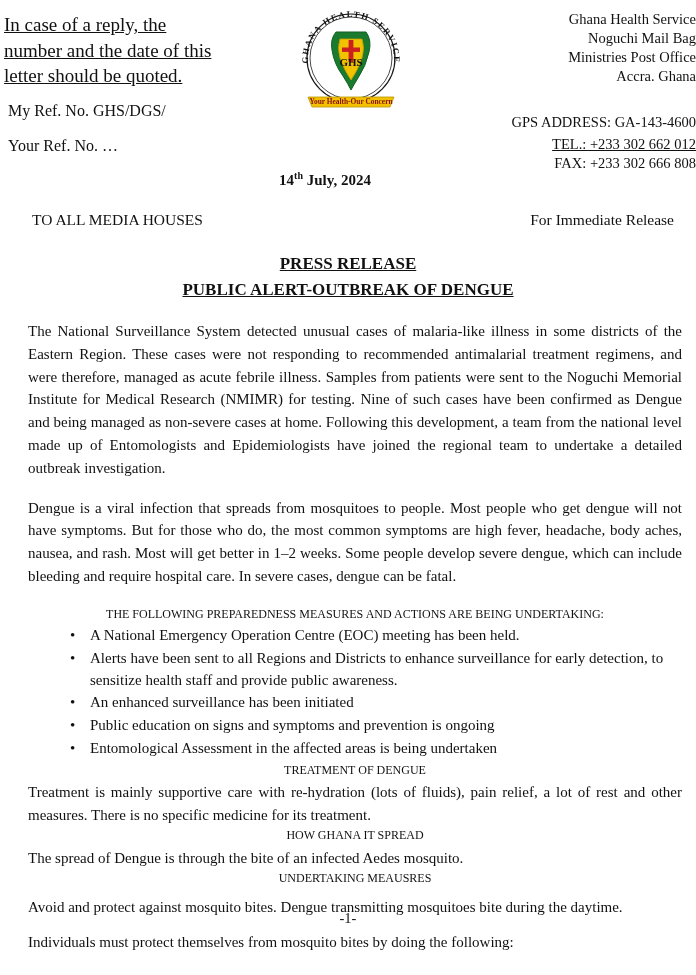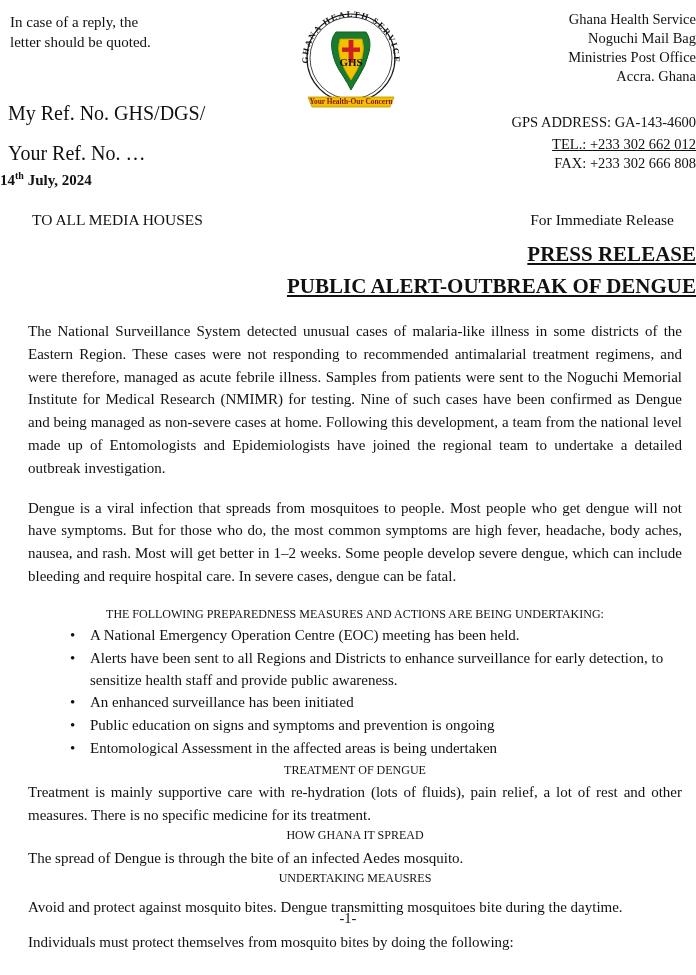--- a/index.html
+++ b/index.html
@@ -23,33 +23,34 @@
     box-sizing: border-box;
   }
 
   
   .letterhead {
     position: relative;
     height: 168px;
   }
   .lh-left {
     position: absolute;
-    left: 10px;
+    left: 4px;
     top: 12px;
     width: 230px;
-    font-size: 15px;
+    font-size: 19px;
     line-height: 1.35;
+    text-decoration: underline;
   }
   .lh-left .ln { display: block; }
   .refs {
     position: absolute;
     left: 8px;
     top: 100px;
     width: 260px;
-    font-size: 20px;
+    font-size: 16px;
     line-height: 1.35;
   }
   .refs .ref-line { margin-bottom: 13px; }
 
   .lh-right {
     position: absolute;
     right: 0px;
     top: 10px;
     width: 300px;
     text-align: right;
@@ -69,43 +70,43 @@
     position: absolute;
     left: 296px;
     top: 4px;
     width: 110px;
     height: 112px;
   }
   .logo-svg { display: block; }
 
   
   .date-line {
-    text-align: left;
+    text-align: center;
     font-weight: bold;
     font-size: 15px;
     padding-right: 46px;
     margin-top: 2px;
   }
   .date-line sup { font-size: 10px; }
 
   .recip-row {
     display: flex;
     justify-content: space-between;
     align-items: baseline;
     margin-top: 22px;
     padding: 0 22px 0 32px;
     font-weight: normal;
     font-size: 15.5px;
   }
 
   .titles {
-    text-align: right;
-    margin-top: 10px;
+    text-align: center;
+    margin-top: 22px;
     font-weight: bold;
-    font-size: 21px;
+    font-size: 17px;
     line-height: 1.5;
   }
   .titles .t1, .titles .t2 { text-decoration: underline; display: block; }
 
   
   .body-wrap {
     padding: 0 14px 0 28px;
     margin-top: 18px;
     font-size: 15px;
     line-height: 1.52;
@@ -153,20 +154,21 @@
 </style>
 </head>
 <body>
 
 <div class="page">
 
   <div class="letterhead">
 
     <div class="lh-left">
       <span class="ln">In case of a reply, the</span>
+      <span class="ln">number and the date of this</span>
       <span class="ln">letter should be quoted.</span>
     </div>
 
     <div class="refs">
       <div class="ref-line">My Ref. No. GHS/DGS/</div>
       <div class="ref-line">Your Ref. No. …</div>
     </div>
 
     <div class="logo-wrap">
       <svg class="logo-svg" width="110" height="112" viewBox="0 0 110 112">

